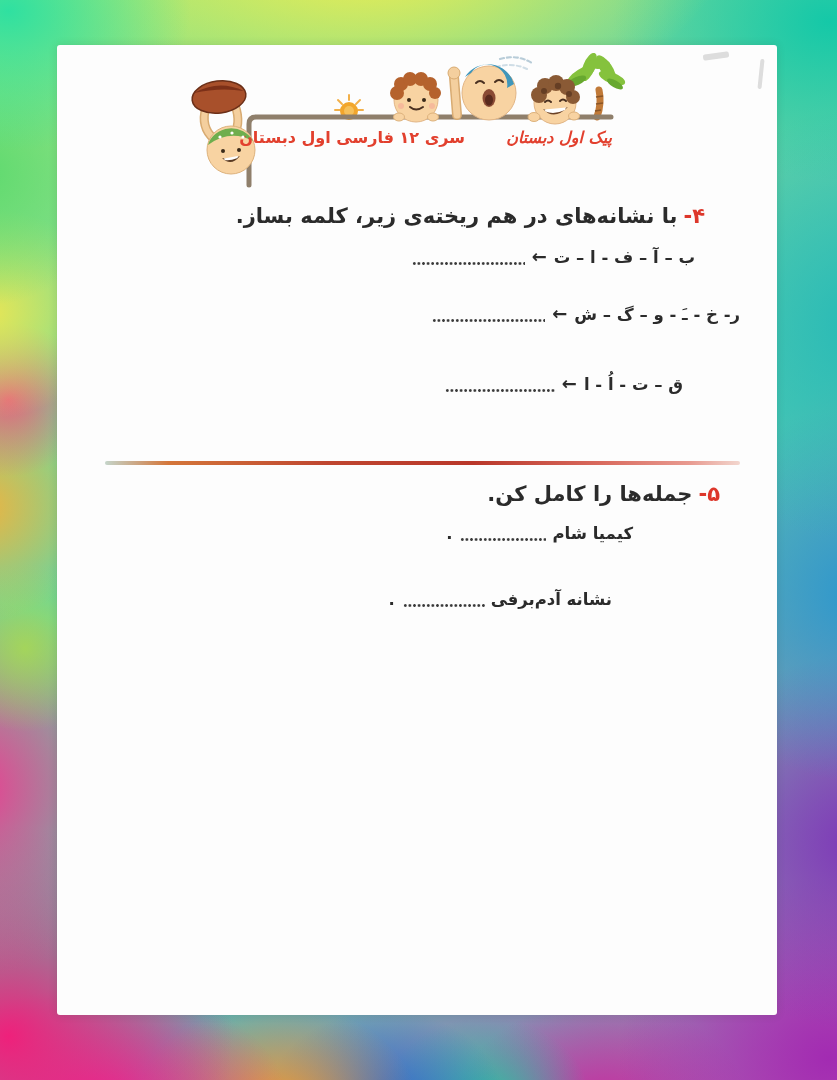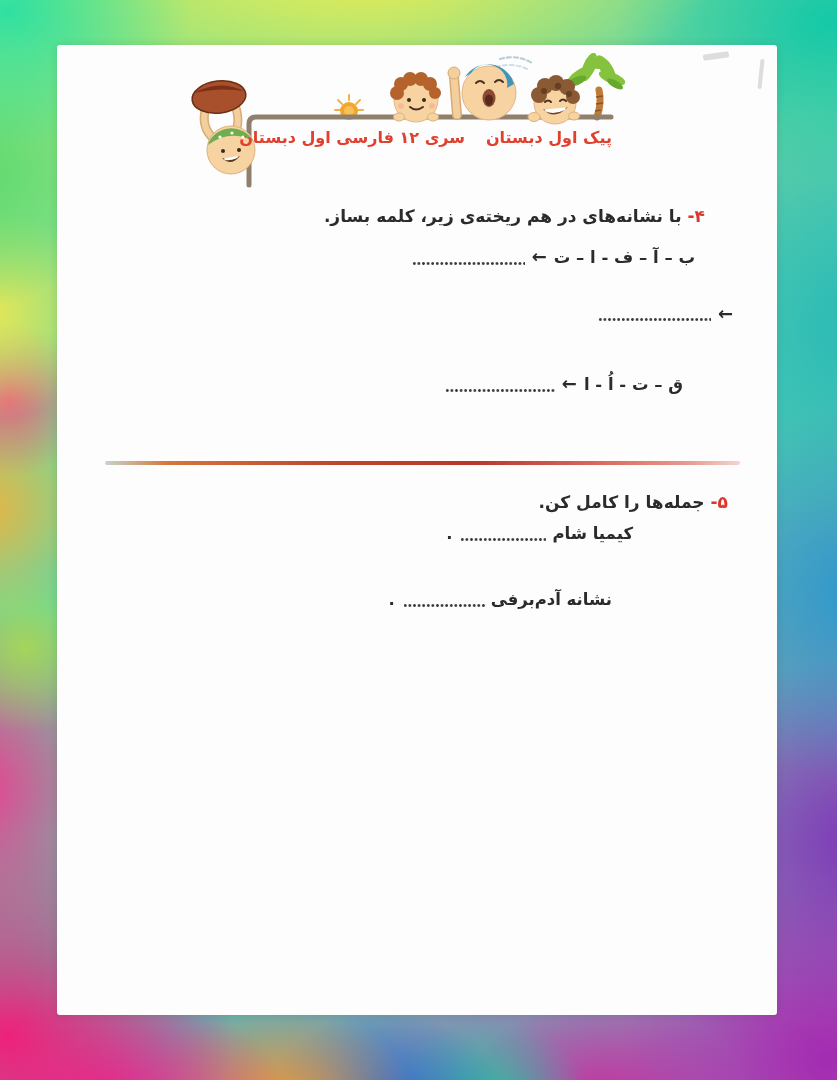--- a/index.html
+++ b/index.html
@@ -42,26 +42,26 @@
   .pencil-mark{position:absolute;background:rgba(160,160,160,.35);border-radius:2px;}
   .mark-a{top:8px;right:48px;width:26px;height:6px;transform:rotate(-8deg);}
   .mark-b{top:14px;right:14px;width:4px;height:30px;transform:rotate(6deg);}
   
   .cartoon{position:absolute;left:125px;top:8px;width:450px;height:135px;}
   
   .hdr-title{
     position:absolute;top:83px;direction:rtl;white-space:nowrap;
     font-weight:bold;font-size:16px;color:#e2402e;
   }
-  .hdr-right{right:165px;}
+  .hdr-right{right:165px;font-style:italic;}
   .hdr-left{right:312px;}
   
   .q-title{
     position:absolute;direction:rtl;white-space:nowrap;
-    font-weight:bold;font-size:17px;color:#2b2b2b;line-height:22px;
+    font-weight:bold;font-size:21px;color:#2b2b2b;line-height:22px;
   }
   .q-num{color:#dd372b;margin-left:6px;font-weight:bold;}
   .ex-line{
     position:absolute;direction:rtl;white-space:nowrap;
     display:flex;align-items:baseline;
     font-weight:bold;font-size:16.5px;color:#2b2b2b;line-height:24px;
   }
   .arrow{margin:0 7px;font-size:18px;}
   .dots{
     display:inline-block;height:12px;align-self:flex-end;margin-bottom:4px;
@@ -211,32 +211,33 @@
   <div class="q-title" style="top:160px;right:72px;">
     <span class="q-num">۴-</span><span>با نشانه‌های در هم ریخته‌ی زیر، کلمه بساز.</span>
   </div>
 
   <div class="ex-line q4-i0">
     <span>ب – آ – ف - ا – ت</span>
     <span class="arrow">←</span>
     <span class="dots" style="width:113px"></span>
   </div>
   <div class="ex-line q4-i1">
+    <span>ر- خ - ـَ - و – گ – ش</span>
     <span class="arrow">←</span>
     <span class="dots" style="width:113px"></span>
   </div>
   <div class="ex-line q4-i2">
     <span>ق – ت - اُ - ا</span>
     <span class="arrow">←</span>
     <span class="dots" style="width:110px"></span>
   </div>
 
   <div class="divider"></div>
 
-  <div class="q-title" style="top:438px;right:49px;margin-top:8px;">
+  <div class="q-title" style="top:438px;right:57px;">
     <span class="q-num">۵-</span><span>جمله‌ها را کامل کن.</span>
   </div>
 
   <div class="ex-line q5-i0">
     <span>کیمیا شام</span>
     <span class="dots" style="width:86px;margin-right:6px"></span>
     <span class="period">.</span>
   </div>
   <div class="ex-line q5-i1">
     <span>نشانه آدم‌برفی</span>

